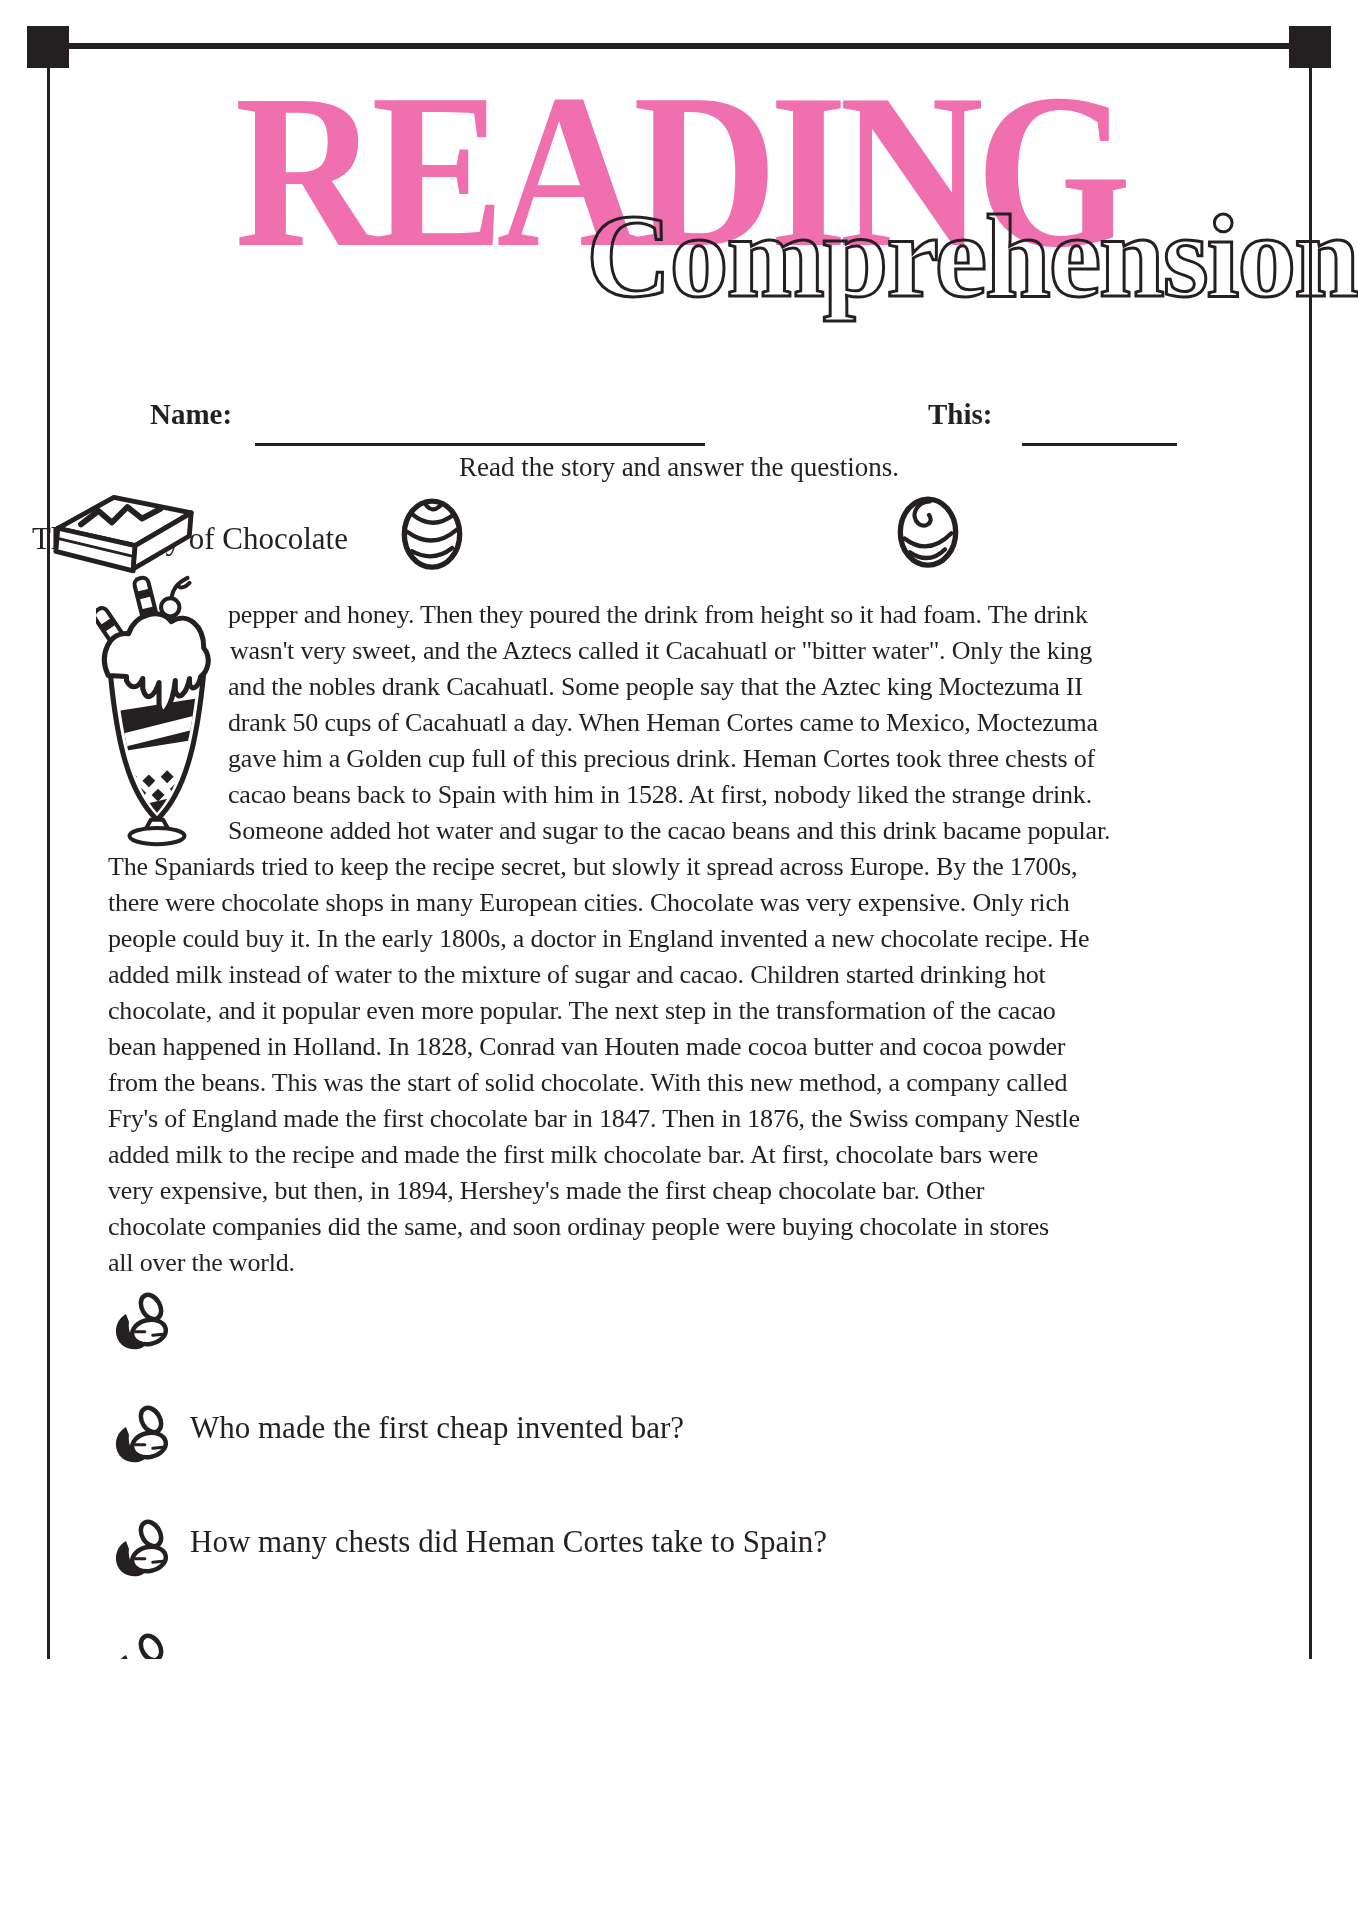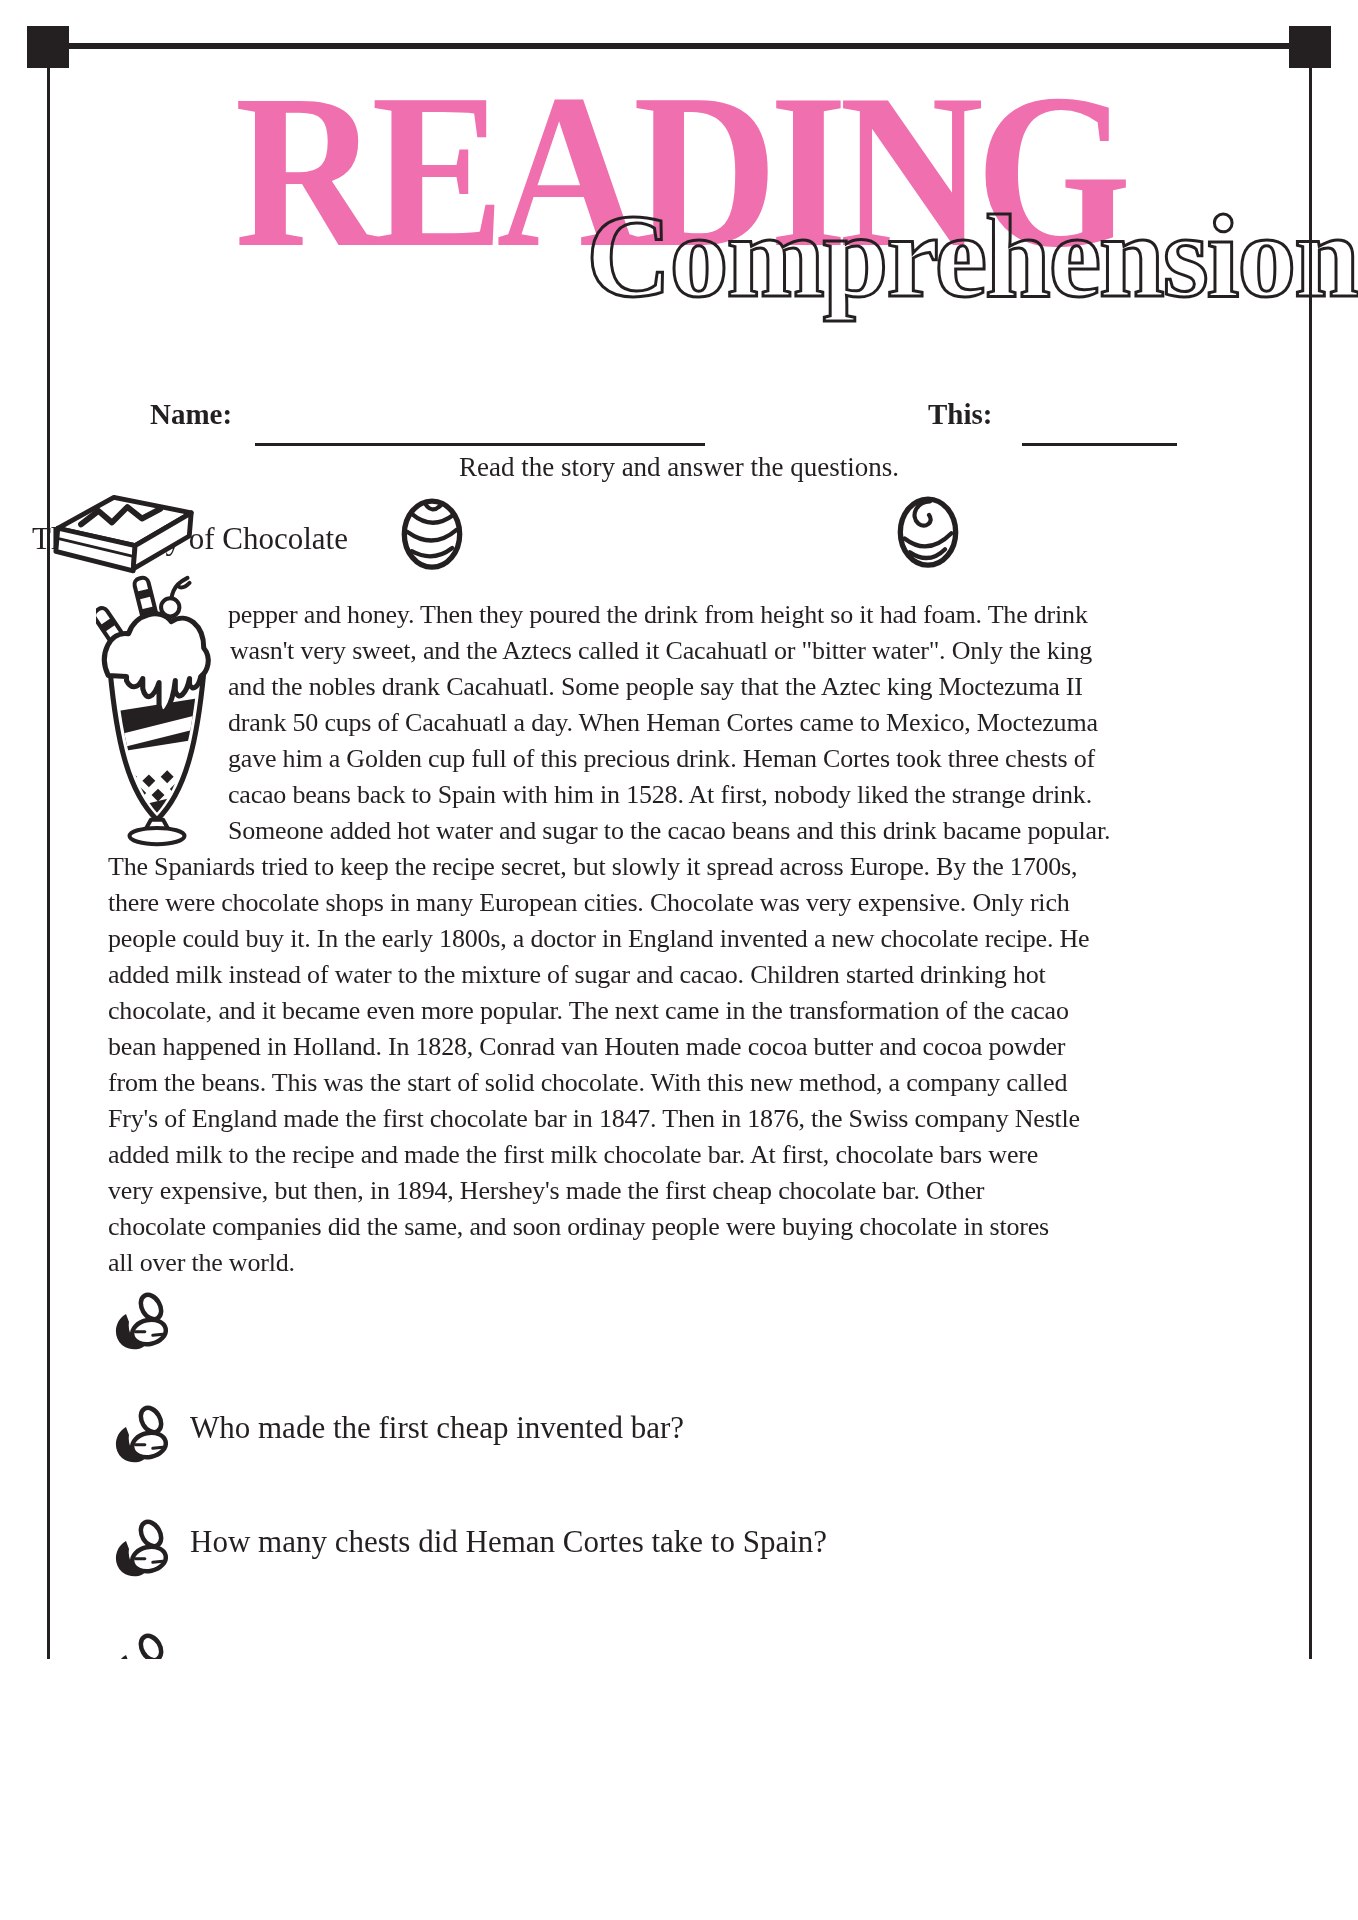--- a/index.html
+++ b/index.html
@@ -138,21 +138,21 @@
   <div class="sline" style="left:230px;top:633px">wasn't very sweet, and the Aztecs called it Cacahuatl or "bitter water". Only the king</div>
   <div class="sline" style="left:228px;top:669px">and the nobles drank Cacahuatl. Some people say that the Aztec king Moctezuma II</div>
   <div class="sline" style="left:228px;top:705px">drank 50 cups of Cacahuatl a day. When Heman Cortes came to Mexico, Moctezuma</div>
   <div class="sline" style="left:228px;top:741px">gave him a Golden cup full of this precious drink. Heman Cortes took three chests of</div>
   <div class="sline" style="left:228px;top:777px">cacao beans back to Spain with him in 1528. At first, nobody liked the strange drink.</div>
   <div class="sline" style="left:228px;top:813px">Someone added hot water and sugar to the cacao beans and this drink bacame popular.</div>
   <div class="sline" style="left:108px;top:849px">The Spaniards tried to keep the recipe secret, but slowly it spread across Europe. By the 1700s,</div>
   <div class="sline" style="left:108px;top:885px">there were chocolate shops in many European cities. Chocolate was very expensive. Only rich</div>
   <div class="sline" style="left:108px;top:921px">people could buy it. In the early 1800s, a doctor in England invented a new chocolate recipe. He</div>
   <div class="sline" style="left:108px;top:957px">added milk instead of water to the mixture of sugar and cacao. Children started drinking hot</div>
-  <div class="sline" style="left:108px;top:993px">chocolate, and it became even more popular. The next came in the transformation of the cacao</div>
+  <div class="sline" style="left:108px;top:993px">chocolate, and it popular even more popular. The next step in the transformation of the cacao</div>
   <div class="sline" style="left:108px;top:1029px">bean happened in Holland. In 1828, Conrad van Houten made cocoa butter and cocoa powder</div>
   <div class="sline" style="left:108px;top:1065px">from the beans. This was the start of solid chocolate. With this new method, a company called</div>
   <div class="sline" style="left:108px;top:1101px">Fry's of England made the first chocolate bar in 1847. Then in 1876, the Swiss company Nestle</div>
   <div class="sline" style="left:108px;top:1137px">added milk to the recipe and made the first milk chocolate bar. At first, chocolate bars were</div>
   <div class="sline" style="left:108px;top:1173px">very expensive, but then, in 1894, Hershey's made the first cheap chocolate bar. Other</div>
   <div class="sline" style="left:108px;top:1209px">chocolate companies did the same, and soon ordinay people were buying chocolate in stores</div>
   <div class="sline" style="left:108px;top:1245px">all over the world.</div>
 
   <svg class="q-icon" style="top:1292px" viewBox="0 0 64 58">
     <path class="fb" d="M14,22 C3,28 0,44 10,53 C19,60 31,58 35,51 C24,52 15,43 17,30 Z"></path>

